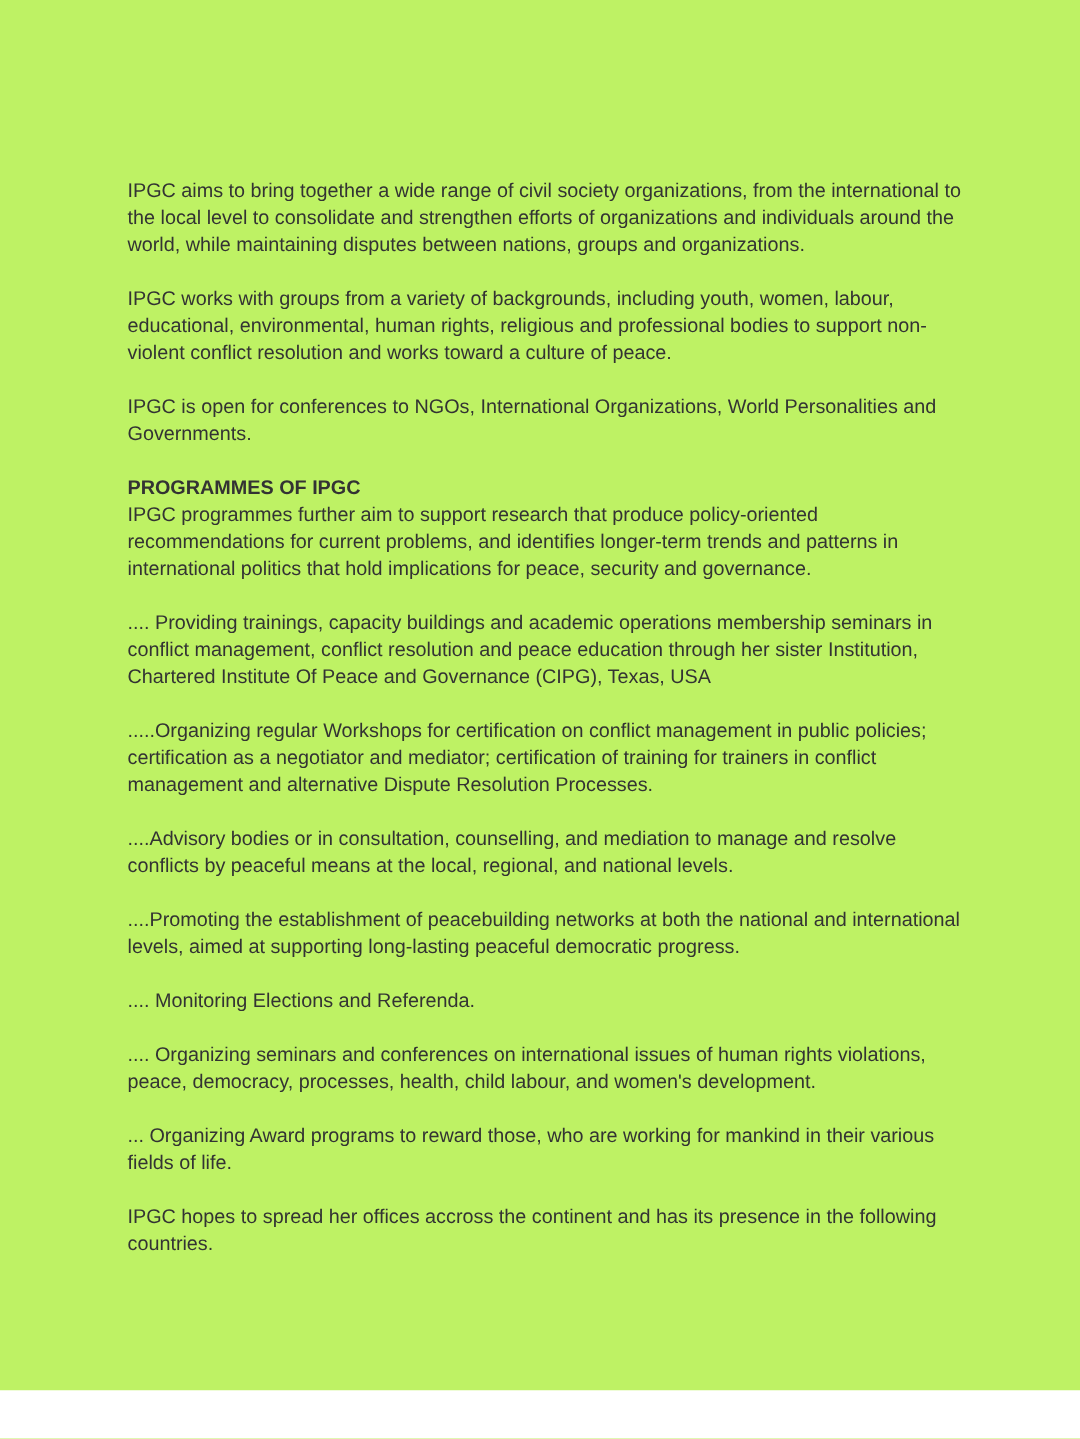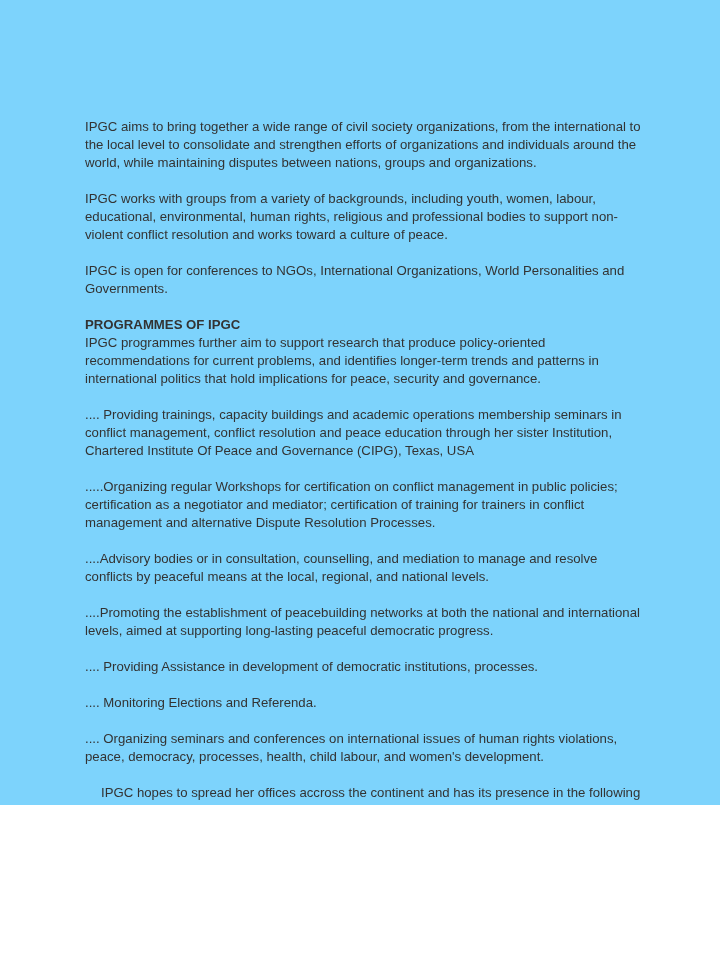--- a/index.html
+++ b/index.html
@@ -3,22 +3,22 @@
 <meta charset="utf-8">
 <style>
   * { margin: 0; padding: 0; box-sizing: border-box; }
   html, body {
     background: #ffffff;
     font-family: "Liberation Sans", "DejaVu Sans", sans-serif;
   }
   .page {
     position: relative;
     width: 720px;
-    height: 805px;
-    background: #7dd3fc;
+    height: 927px;
+    background: #bef264;
     overflow: hidden;
     padding-left: 42px;
   }
   .content {
     position: absolute;
     left: 85px;
     top: 118px;
     width: 560px;
     color: #333333;
     font-size: 13.2px;
@@ -33,35 +33,34 @@
     line-height: 18px;
     font-weight: bold;
     text-align: left;
     margin: 0;
   }
   .para.after-heading {
     margin-top: 0;
   }
   .para:last-child {
     margin-bottom: 0;
-    margin-left: 16px;
   }
 </style>
 </head>
 <body>
 
 <div class="page">
   <div class="content">
     <p class="para">IPGC aims to bring together a wide range of civil society organizations, from the international to the local level to consolidate and strengthen efforts of organizations and individuals around the world, while maintaining disputes between nations, groups and organizations.</p>
     <p class="para">IPGC works with groups from a variety of backgrounds, including youth, women, labour, educational, environmental, human rights, religious and professional bodies to support non-violent conflict resolution and works toward a culture of peace.</p>
     <p class="para">IPGC is open for conferences to NGOs, International Organizations, World Personalities and Governments.</p>
     <h2 class="heading">PROGRAMMES OF IPGC</h2>
     <p class="para after-heading">IPGC programmes further aim to support research that produce policy-oriented recommendations for current problems, and identifies longer-term trends and patterns in international politics that hold implications for peace, security and governance.</p>
     <p class="para">.... Providing trainings, capacity buildings and academic operations membership seminars in conflict management, conflict resolution and peace education through her sister Institution, Chartered Institute Of Peace and Governance (CIPG), Texas, USA</p>
     <p class="para">.....Organizing regular Workshops for certification on conflict management in public policies; certification as a negotiator and mediator; certification of training for trainers in conflict management and alternative Dispute Resolution Processes.</p>
     <p class="para">....Advisory bodies or in consultation, counselling, and mediation to manage and resolve conflicts by peaceful means at the local, regional, and national levels.</p>
     <p class="para">....Promoting the establishment of peacebuilding networks at both the national and international levels, aimed at supporting long-lasting peaceful democratic progress.</p>
-    <p class="para">.... Providing Assistance in development of democratic institutions, processes.</p>
     <p class="para">.... Monitoring Elections and Referenda.</p>
     <p class="para">.... Organizing seminars and conferences on international issues of human rights violations, peace, democracy, processes, health, child labour, and women's development.</p>
+    <p class="para">... Organizing Award programs to reward those, who are working for mankind in their various fields of life.</p>
     <p class="para">IPGC hopes to spread her offices accross the continent and has its presence in the following countries.</p>
   </div>
 </div>
 
 </body></html>

